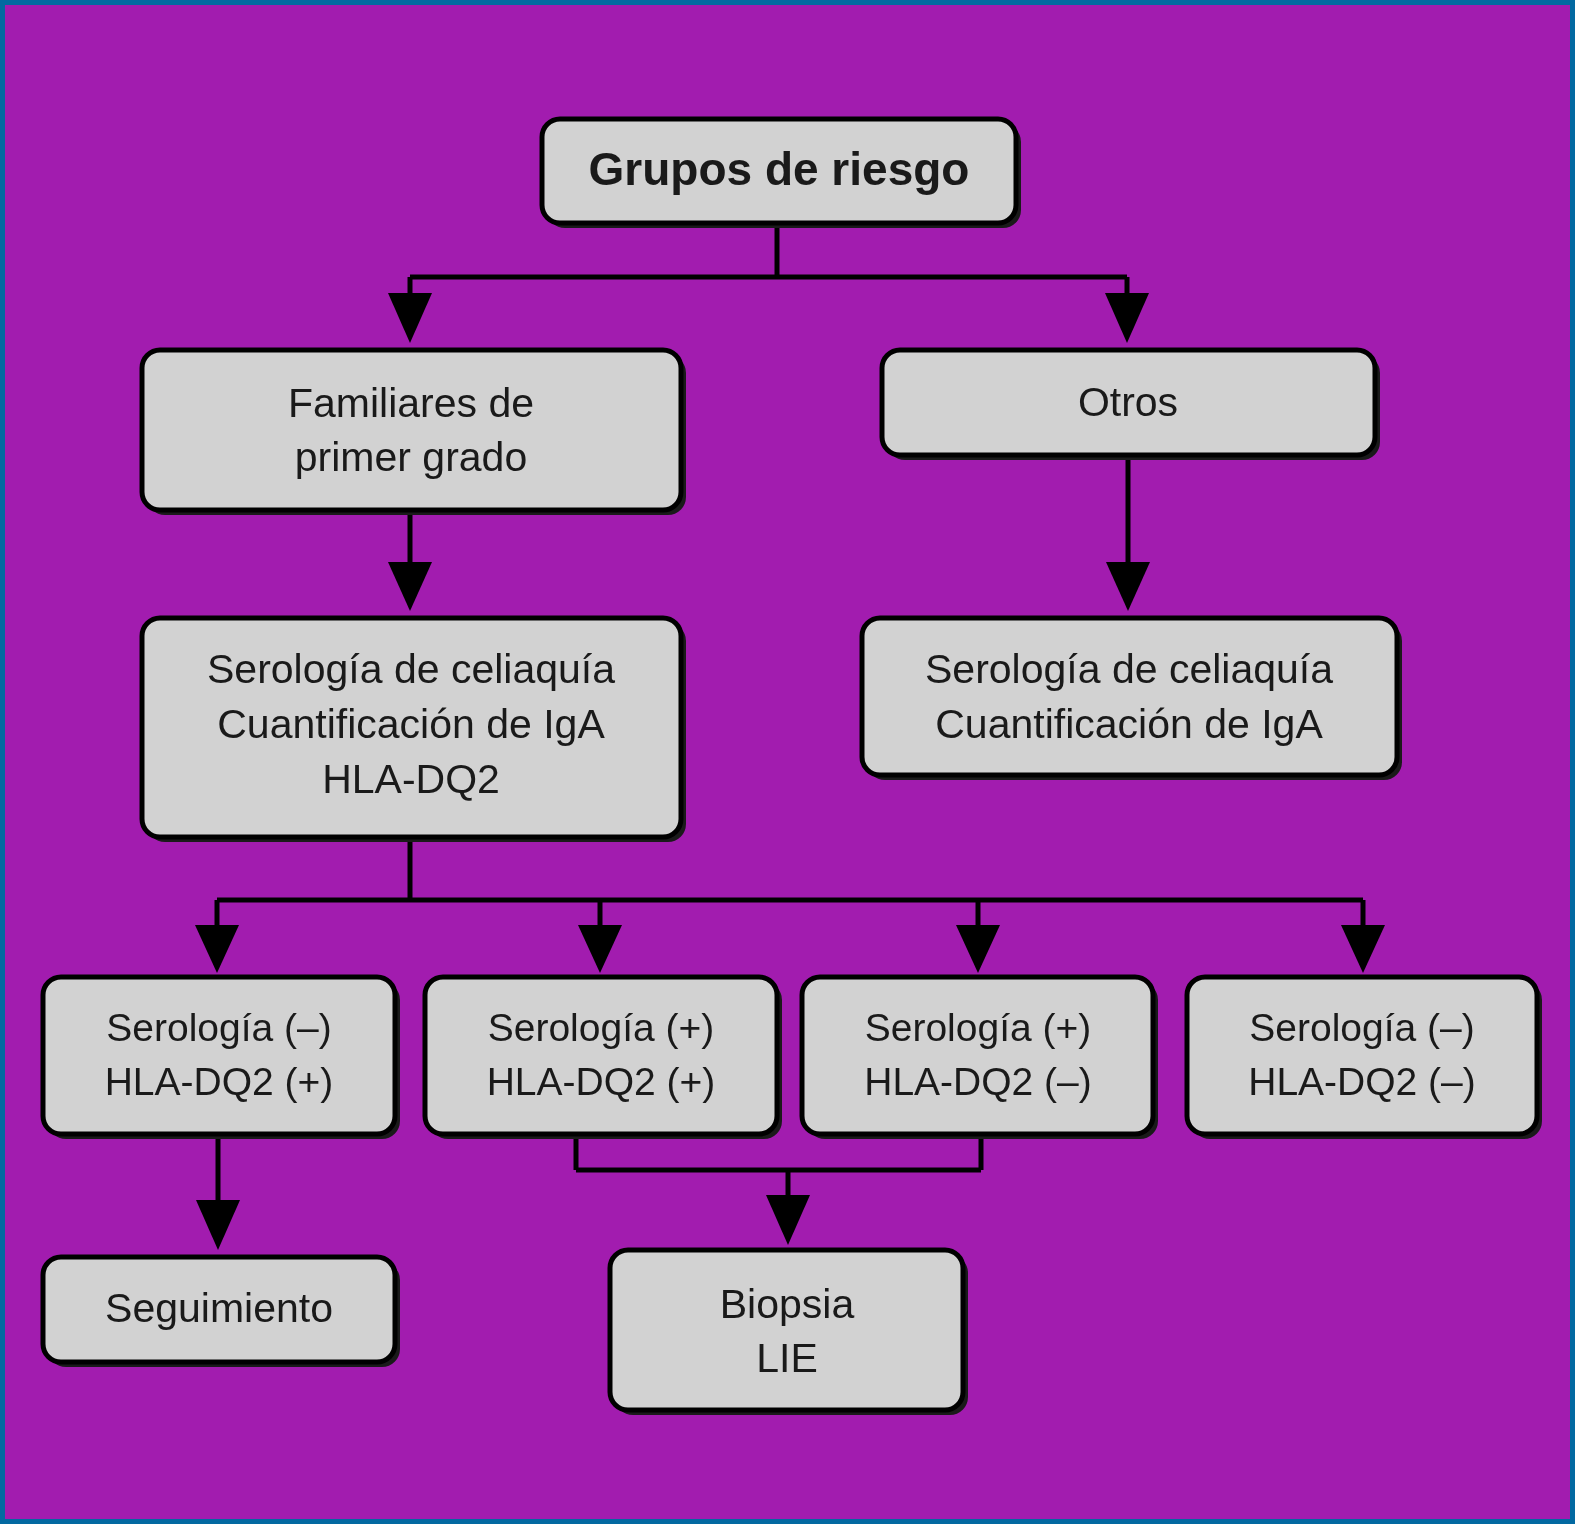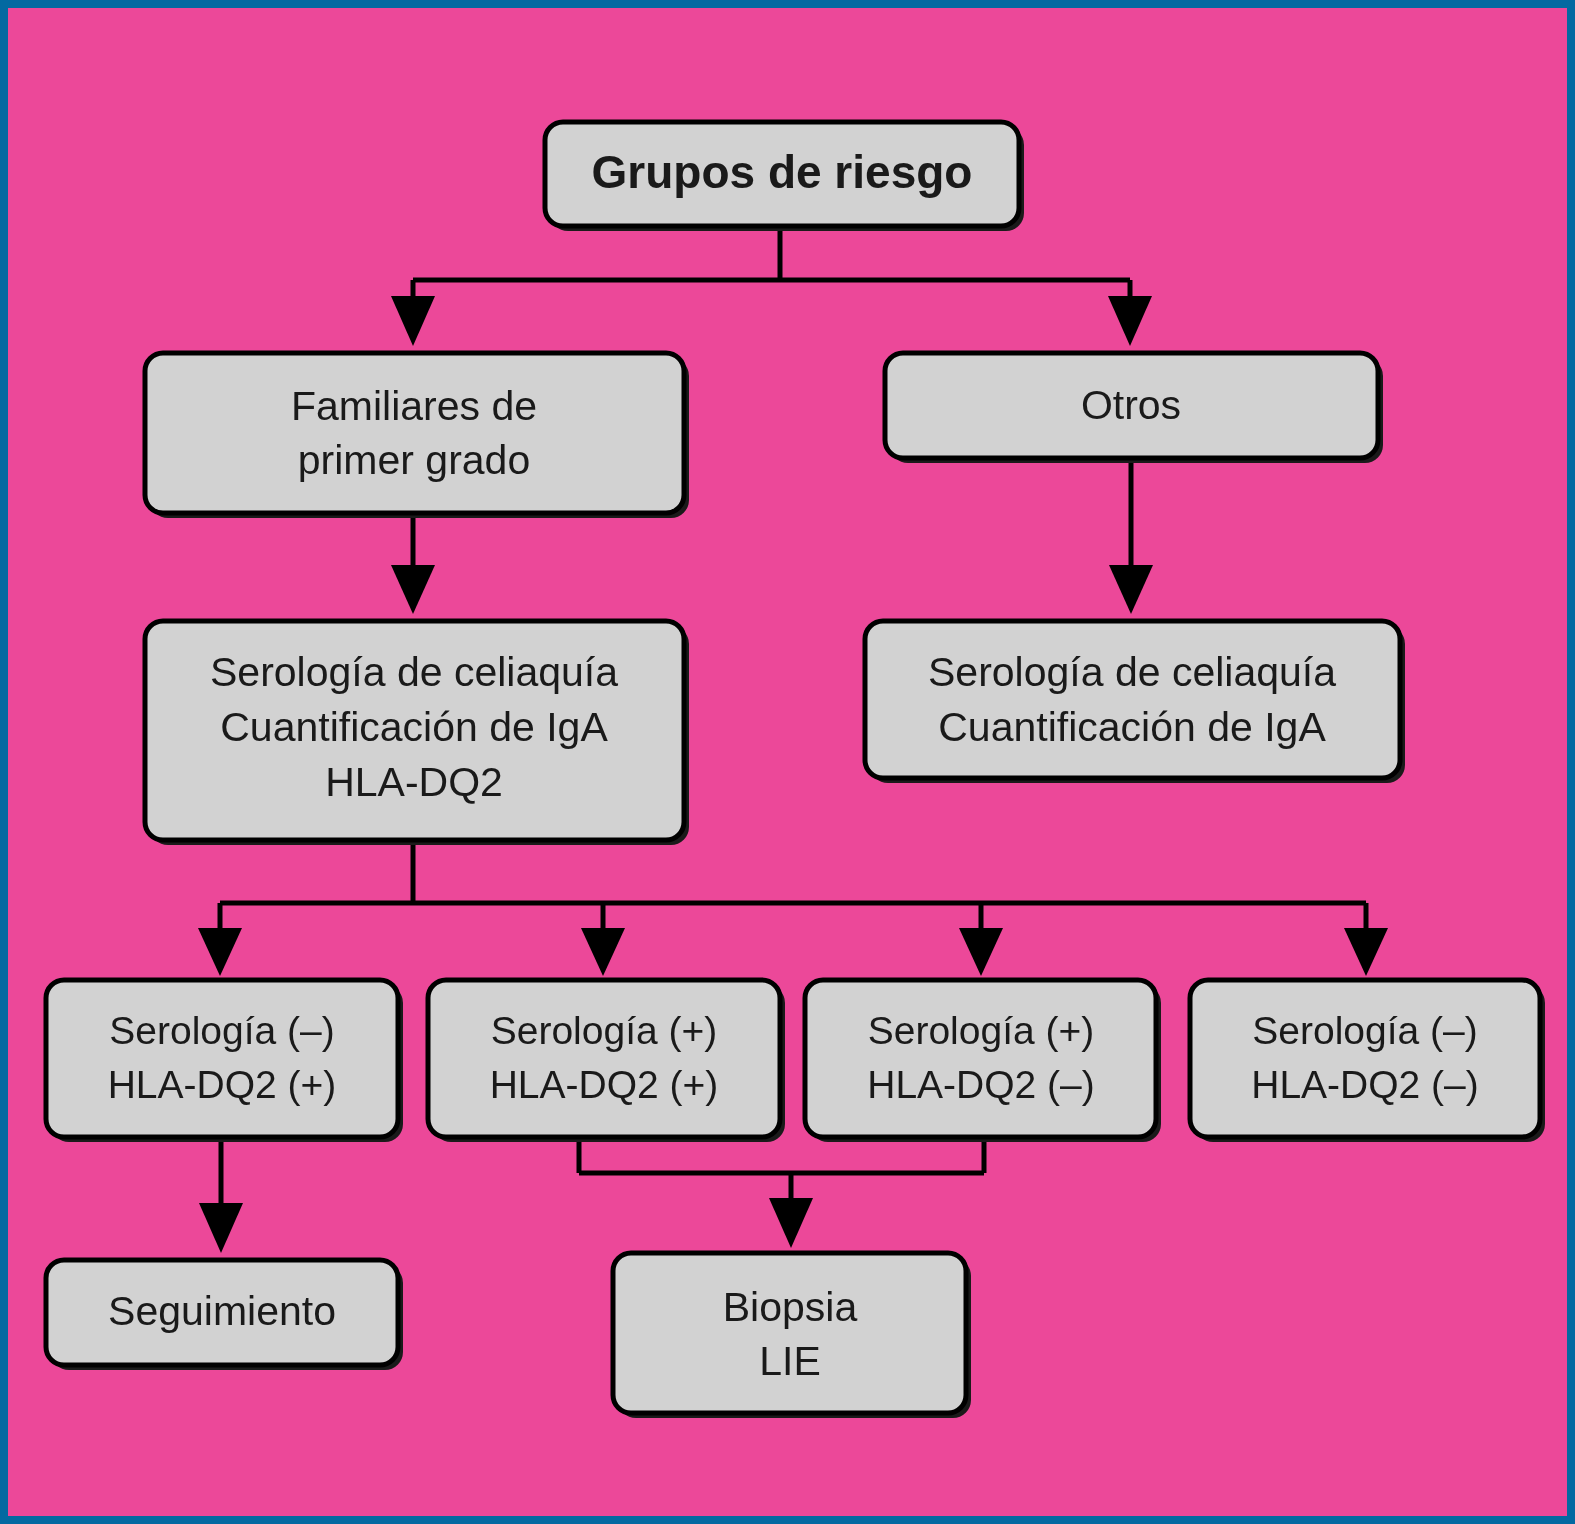--- a/index.html
+++ b/index.html
@@ -4,23 +4,23 @@
 <style>
   html, body {
     margin: 0;
     padding: 0;
     background: #ffffff;
   }
   #figure {
     position: relative;
     width: 1575px;
     height: 1524px;
-    background: #ec4899;
+    background: #a21caf;
     box-sizing: border-box;
-    border: 8px solid #0369a1;
+    border: 5px solid #0369a1;
     overflow: hidden;
   }
   #flow-svg {
     position: absolute;
     left: 0;
     top: 0;
     width: 1575px;
     height: 1524px;
     display: block;
   }

